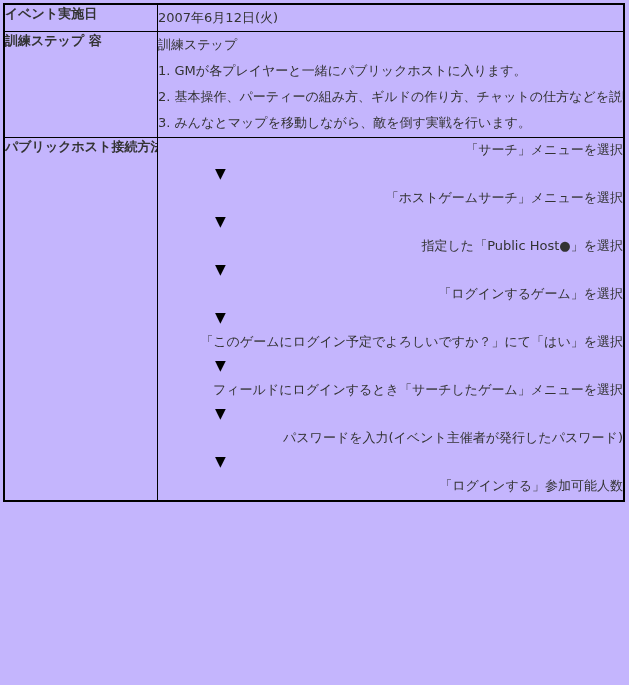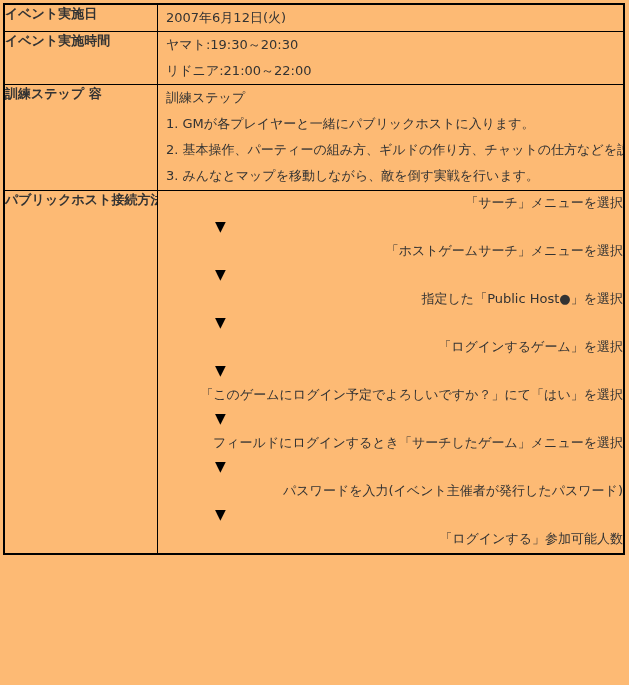--- a/index.html
+++ b/index.html
@@ -4,21 +4,21 @@
 <style>
   html, body {
     margin: 0;
     padding: 0;
     background: #ffffff;
   }
   .page {
     position: relative;
     width: 629px;
     height: 685px;
-    background: #fdba74;
+    background: #c4b5fd;
     font-family: "DejaVu Sans", "Liberation Sans", sans-serif;
   }
   table.event-table {
     position: absolute;
     left: 3px;
     top: 3px;
     width: 622px;
     border-collapse: collapse;
     table-layout: fixed;
     border: 2px solid #000000;
@@ -38,21 +38,20 @@
     white-space: nowrap;
     overflow: hidden;
   }
   td.value-cell {
     padding: 3px 6px 2px 9px;
     overflow: hidden;
   }
   .line {
     line-height: 26px;
     white-space: nowrap;
-    margin-left: 8px;
   }
   .step-line {
     height: 24px;
     line-height: 24px;
     white-space: nowrap;
     text-align: right;
   }
   .arrow-line {
     height: 24px;
     line-height: 22px;
@@ -64,27 +63,20 @@
 </head>
 <body>
 
 <div class="page">
   <table class="event-table">
     <tbody id="table-body">
         <tr style="height: 26px;">
           <td class="label-cell">イベント実施日</td>
           <td class="value-cell">
             <div class="line">2007年6月12日(火)</div>
-          </td>
-        </tr>
-        <tr style="height: 51px;">
-          <td class="label-cell">イベント実施時間</td>
-          <td class="value-cell">
-            <div class="line">ヤマト:19:30～20:30</div>
-            <div class="line">リドニア:21:00～22:00</div>
           </td>
         </tr>
         <tr style="height: 106px;">
           <td class="label-cell">訓練ステップ 容</td>
           <td class="value-cell">
             <div class="line">訓練ステップ</div>
             <div class="line">1. GMが各プレイヤーと一緒にパブリックホストに入ります。</div>
             <div class="line">2. 基本操作、パーティーの組み方、ギルドの作り方、チャットの仕方などを説明します。</div>
             <div class="line">3. みんなとマップを移動しながら、敵を倒す実戦を行います。</div>
           </td>

